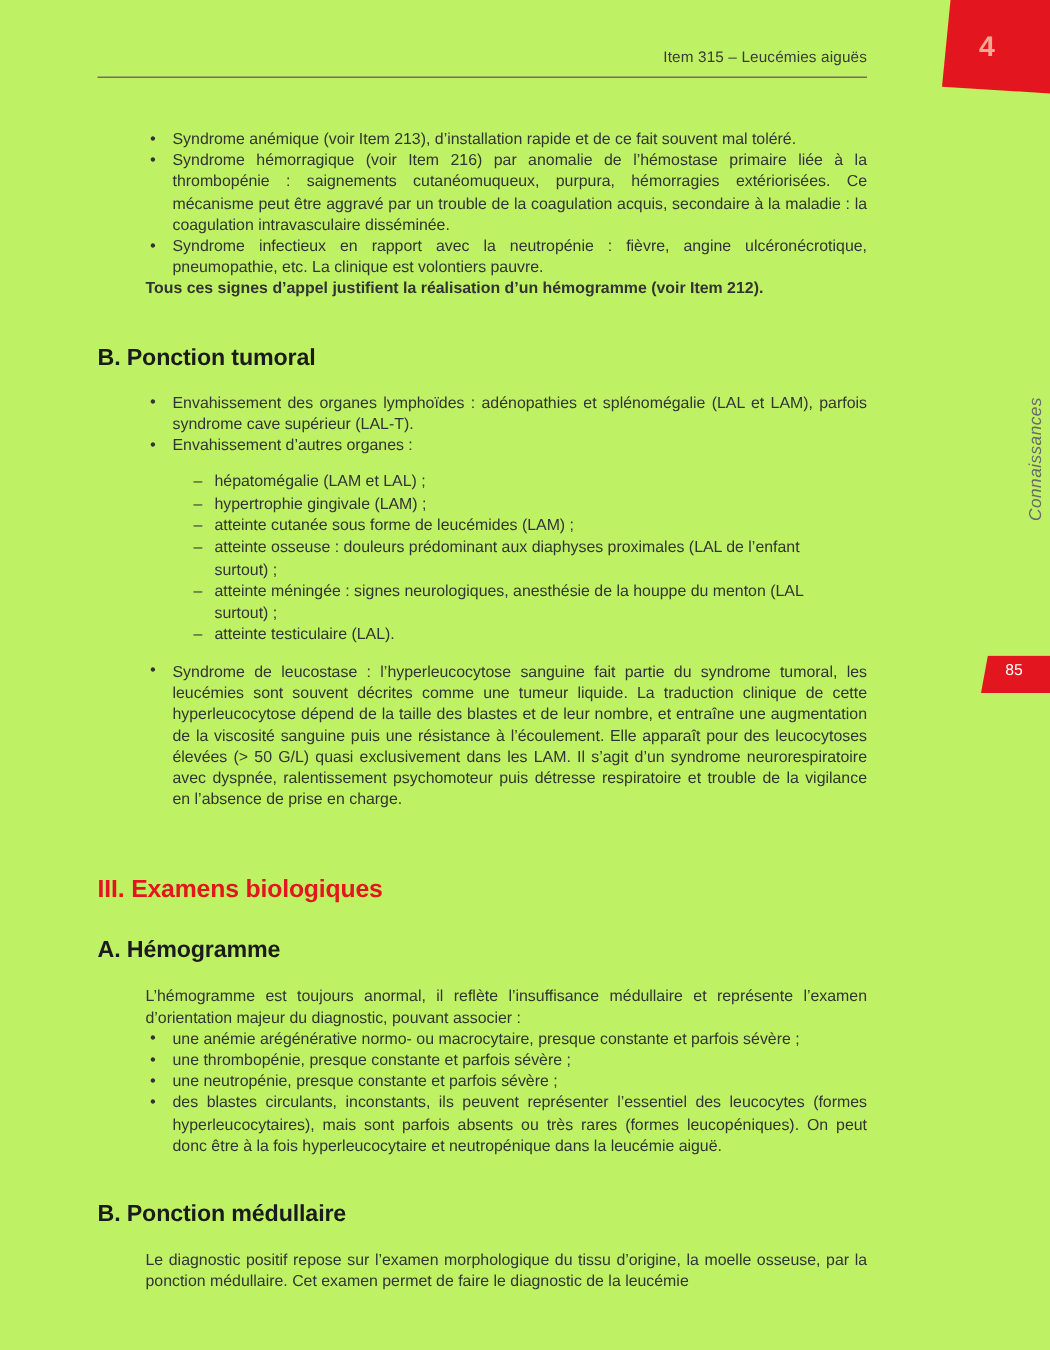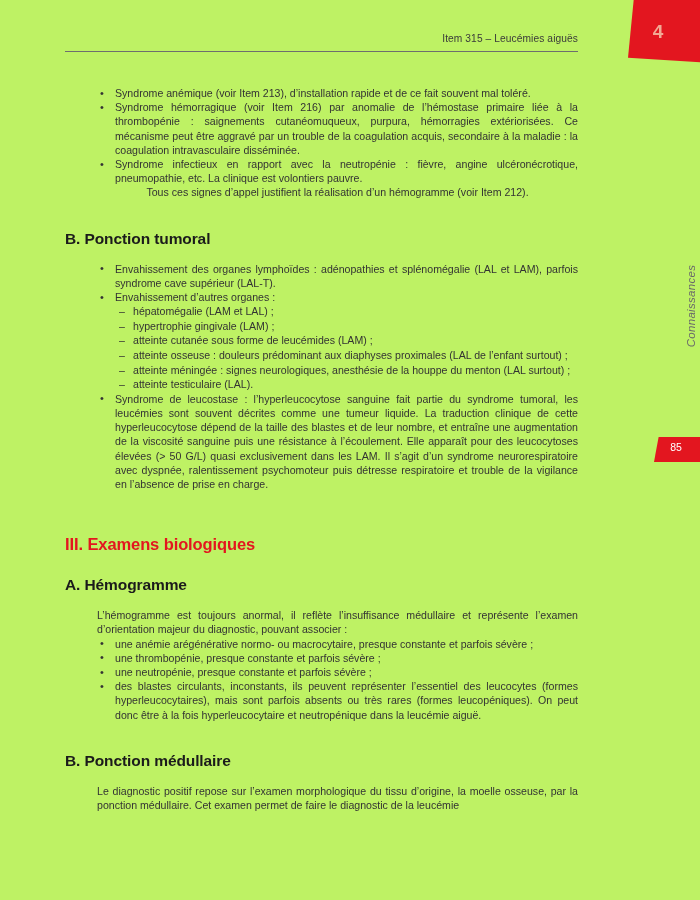--- a/index.html
+++ b/index.html
@@ -122,21 +122,21 @@
   .block { margin: 0; }
 
   p.para {
     margin: 0;
     padding-left: 32px;
     font-size: 10.6px;
     line-height: 14.2px;
     text-align: justify;
     color: #333333;
   }
-  p.para.nojust { text-align: center; }
+  p.para.nojust { text-align: left; font-weight: bold; }
 
   ul.bullets {
     list-style: none;
     margin: 0;
     padding: 0;
   }
   ul.bullets > li {
     position: relative;
     padding-left: 50px;
     font-size: 10.6px;
@@ -149,21 +149,21 @@
     content: "\2022";
     position: absolute;
     left: 35px;
     top: -0.5px;
     font-size: 11px;
     color: #333333;
   }
 
   ul.dashes {
     list-style: none;
-    margin: 0;
+    margin: 10px;
     padding: 0;
   }
   ul.dashes > li {
     position: relative;
     padding-left: 68px;
     font-size: 10.6px;
     line-height: 14.6px;
     color: #333333;
   }
   ul.dashes > li::before {

